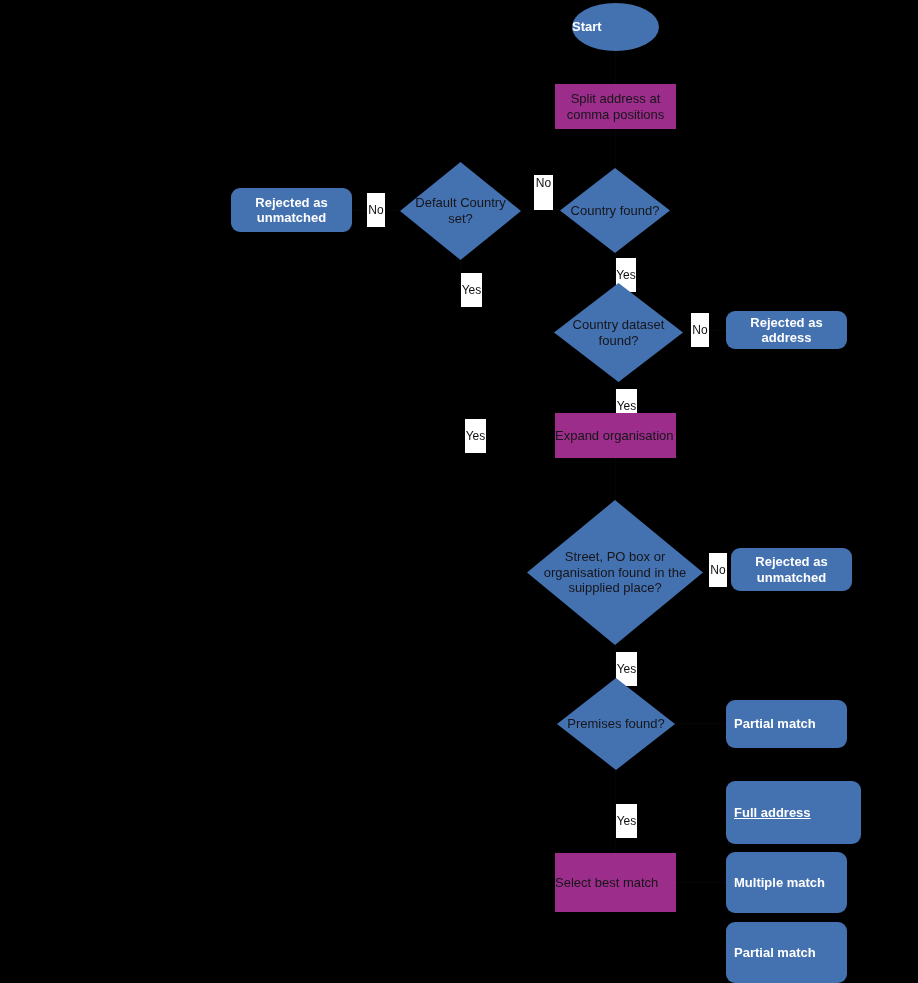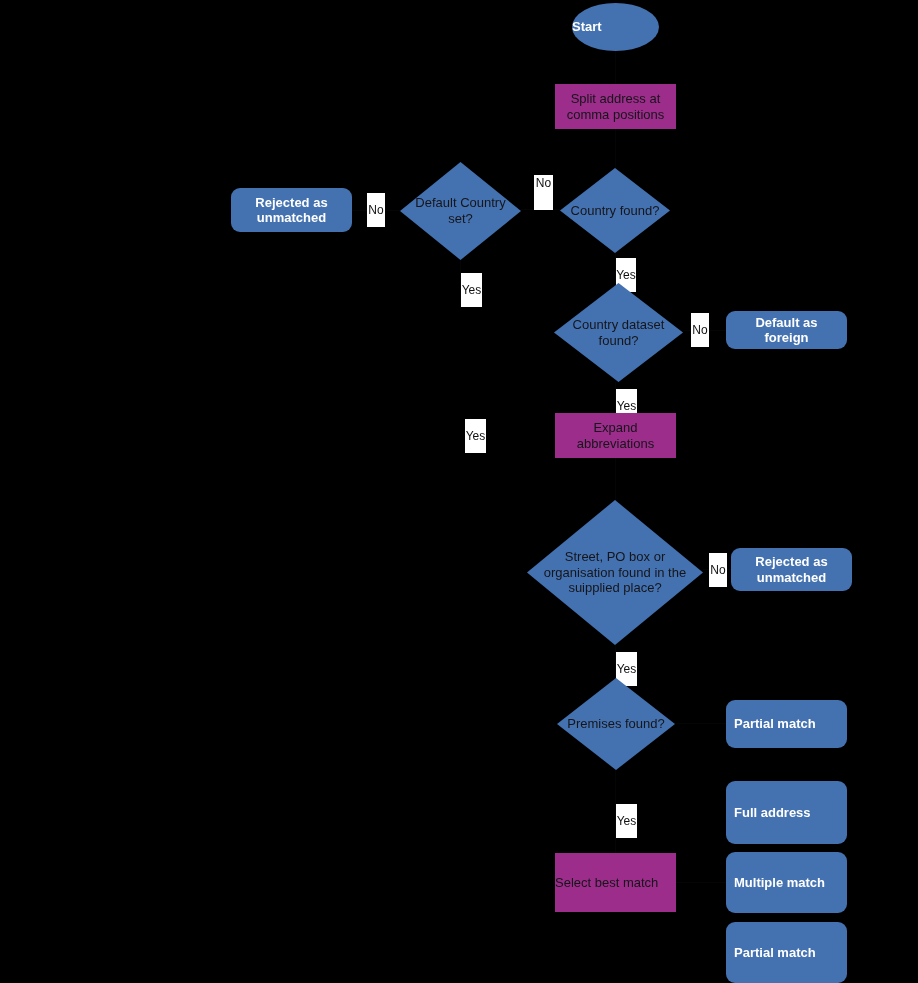--- a/index.html
+++ b/index.html
@@ -169,31 +169,31 @@
     <div class="diamond-label">Country dataset found?</div>
   </div>
 
   <div class="connector" style="left:683px; top:330px; width:43px; height:1px;"></div>
 
   <div class="edge-label" style="left:691px; top:313px; width:18px; height:16px;">
     <span>No</span>
   </div>
 
   <div class="node rounded-blue" style="left:726px; top:311px; width:121px; height:38px;">
-    <span>Default as foreign</span>
+    <span>Rejected as address</span>
   </div>
 
   <div class="connector" style="left:615px; top:382px; width:1px; height:31px;"></div>
 
   <div class="edge-label" style="left:616px; top:389px; width:21px; height:16px;">
     <span>Yes</span>
   </div>
 
   <div class="node rect-magenta" style="left:555px; top:413px; width:121px; height:45px;">
-    <span>Expand abbreviations</span>
+    <span>Expand organisation</span>
   </div>
 
   <div class="connector" style="left:615px; top:458px; width:1px; height:44px;"></div>
 
   <div class="diamond-wrap" style="left:527px; top:500px; width:176px; height:145px;">
     <div class="diamond-shape"></div>
     <div class="diamond-label">Street, PO box or organisation found in the suipplied place?</div>
   </div>
 
   <div class="connector" style="left:703px; top:569px; width:28px; height:1px;"></div>
@@ -222,21 +222,21 @@
   <div class="node rounded-blue" style="left:726px; top:700px; width:121px; height:48px;">
     <span>Partial match</span>
   </div>
 
   <div class="connector" style="left:615px; top:770px; width:1px; height:85px;"></div>
 
   <div class="edge-label" style="left:616px; top:804px; width:21px; height:16px;">
     <span>Yes</span>
   </div>
 
-  <div class="node rounded-blue" style="left:726px; top:781px; width:121px; height:63px;">
+  <div class="node rounded-blue" style="left:726px; top:781px; width:135px; height:63px;text-decoration:underline;">
     <span>Full address</span>
   </div>
 
   <div class="node rect-magenta" style="left:555px; top:853px; width:121px; height:59px;">
     <span>Select best match</span>
   </div>
 
   <div class="connector" style="left:676px; top:882px; width:50px; height:1px;"></div>
 
   <div class="node rounded-blue" style="left:726px; top:852px; width:121px; height:61px;">

